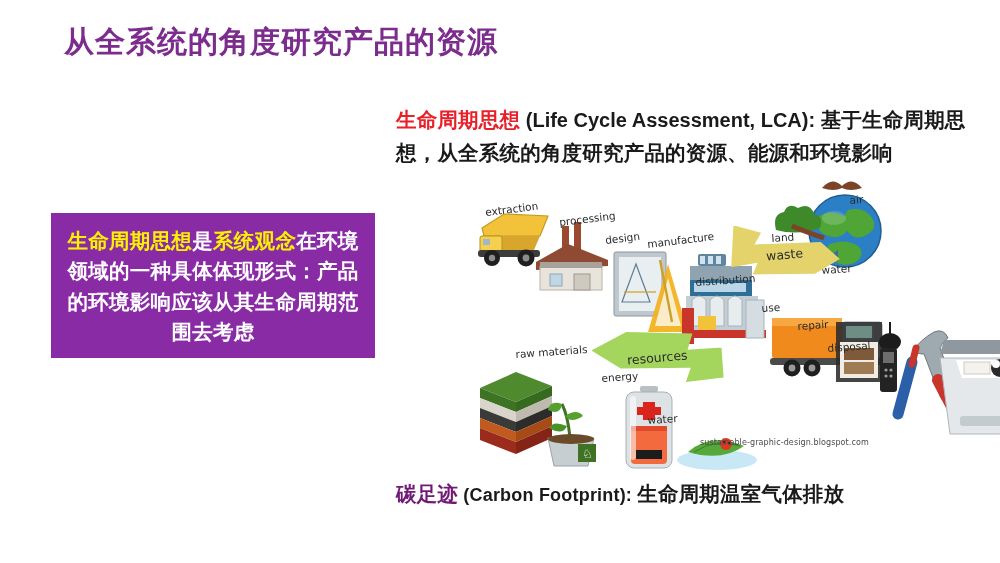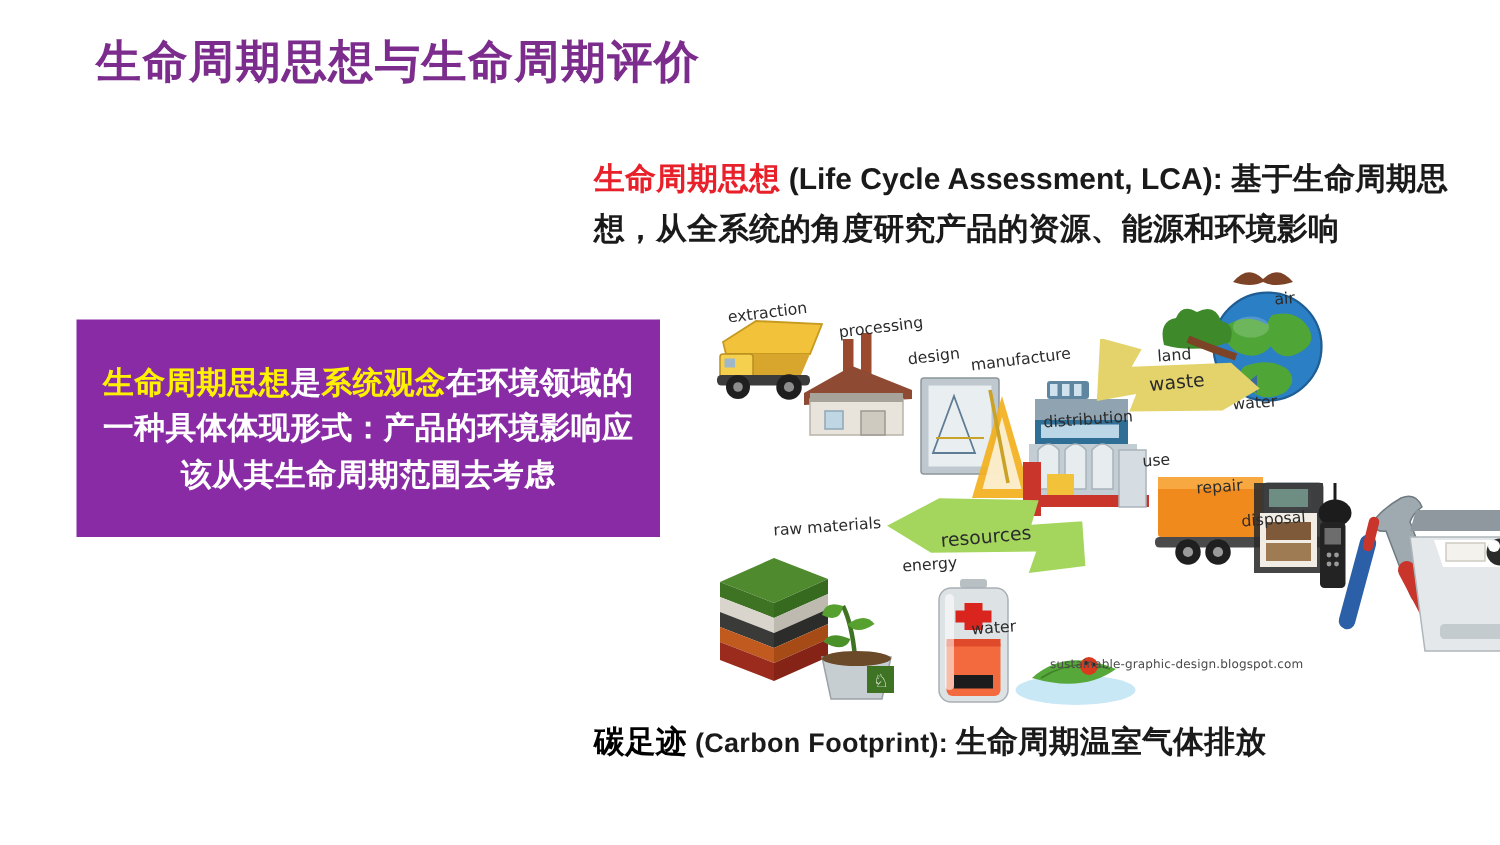--- a/index.html
+++ b/index.html
@@ -28,21 +28,21 @@
     letter-spacing: 1px;
     white-space: nowrap;
     line-height: 1.2;
   }
 
   
   #purple-callout {
     position: absolute;
     left: 51px;
     top: 213px;
-    width: 389px;
+    width: 324px;
     height: 145px;
     background: #8A2BA6;
     box-sizing: border-box;
     display: flex;
     align-items: center;
     justify-content: center;
     padding: 8px 12px 6px 12px;
   }
   #purple-callout .callout-text {
     font-size: 20.5px;
@@ -83,21 +83,21 @@
     position: absolute;
     left: 396px;
     top: 480px;
     font-size: 20.5px;
     font-weight: bold;
     color: #1a1a1a;
     white-space: nowrap;
     letter-spacing: 0.2px;
   }
   #carbon-line .term-red {
-    color: #000000;
+    color: #701a75;
   }
   #carbon-line .latin {
     font-weight: bold;
     font-size: 18px;
   }
 
   
   #lifecycle-figure {
     position: absolute;
     left: 468px;
@@ -136,21 +136,21 @@
   }
   .arrow-badge span { position: relative; z-index: 2; transform: rotate(-5deg); }
   .arrow-badge svg { position: absolute; left: 0; top: 0; z-index: 1; }
 
   
   .sprite { position: absolute; }
 </style>
 </head>
 <body>
 
-<div id="slide-title">生命周期思想与生命周期评价</div>
+<div id="slide-title">从全系统的角度研究产品的资源</div>
 
 <div id="purple-callout">
   <div class="callout-text"><span class="hl">生命周期思想</span><span>是</span><span class="hl">系统观念</span><span>在环境领域的一种具体体现形式：产品的环境影响应该从其生命周期范围去考虑</span></div>
 </div>
 
 <div id="lca-paragraph"><span class="term-red">生命周期思想</span><span class="latin"> (Life Cycle Assessment, LCA): </span><span>基于生命周期思想，从全系统的角度研究产品的资源、能源和环境影响</span></div>
 
 <div id="carbon-line"><span class="term-red">碳足迹</span><span class="latin"> (Carbon Footprint): </span><span>生命周期温室气体排放</span></div>
 
 <div id="lifecycle-figure">

